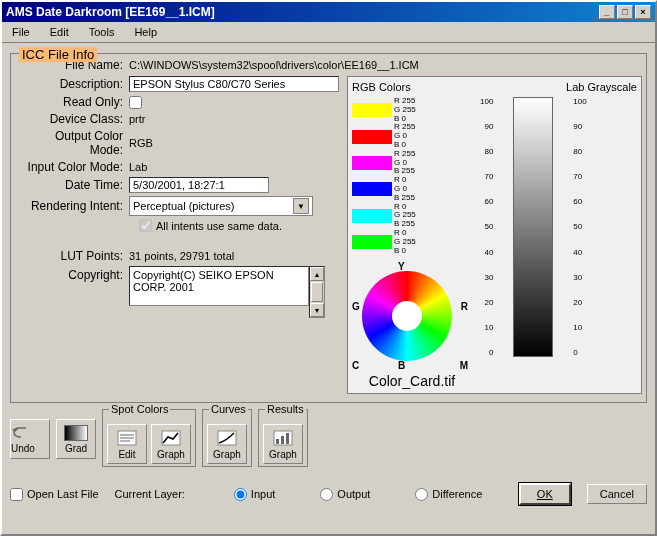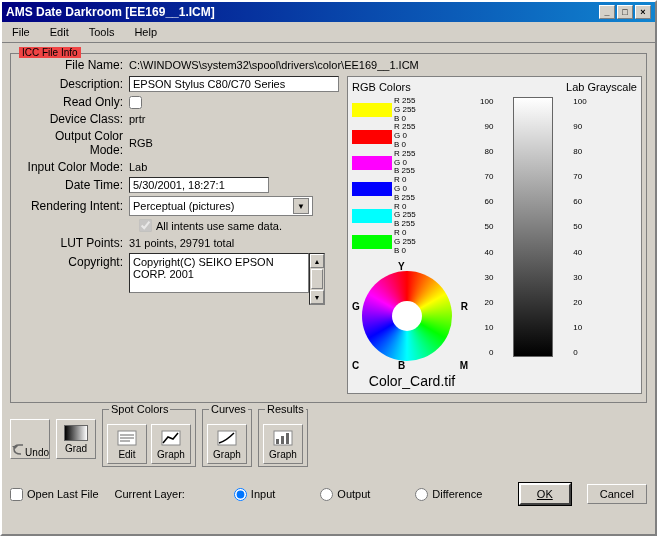--- a/index.html
+++ b/index.html
@@ -60,23 +60,23 @@
     .group-box {
       border: 1px solid #808080;
       margin-top: 4px;
       padding: 4px 8px 8px 8px;
       position: relative;
     }
     .group-box-title {
       position: absolute;
       top: -7px;
       left: 8px;
-      background: #ef4444;
+      background: #fdba74;
       padding: 0 3px;
-      font-size: 10px;
+      font-size: 13px;
     }
     .main-layout {
       display: flex;
       gap: 8px;
       margin-top: 4px;
     }
     .left-panel { flex: 1; }
     .right-panel { width: 300px; }
     .form-row {
       display: flex;
@@ -114,21 +114,21 @@
       border: 1px solid #808080;
       width: 16px; height: 16px;
       background: #d4d0c8;
       display: flex; align-items: center; justify-content: center;
       font-size: 8px;
     }
     .checkbox-row {
       display: flex;
       align-items: center;
       margin-left: 120px;
-      margin-bottom: 4px;
+      margin-bottom: 17px;
     }
     .checkbox-row input { margin-right: 4px; }
 
     
     .color-panel {
       border: 1px solid #808080;
       background: #f0f0f0;
       padding: 4px;
       width: 295px;
     }
@@ -247,22 +247,22 @@
       padding: 3px 12px;
       font-size: 11px;
       cursor: pointer;
     }
     .undo-btn {
       width: 40px; height: 40px;
       background: #d4d0c8;
       border: 1px solid #ffffff;
       border-right-color: #808080;
       border-bottom-color: #808080;
-      display: flex; flex-direction: row;
-      align-items: flex-end; justify-content: center;
+      display: flex; flex-direction: column;
+      align-items: flex-start; justify-content: center;
       font-size: 10px; cursor: pointer; gap: 2px;
     }
     .scrollbar-v {
       width: 16px;
       border: 1px inset #808080;
       background: #d4d0c8;
       display: flex; flex-direction: column;
       align-items: center;
     }
     .scroll-arrow {

